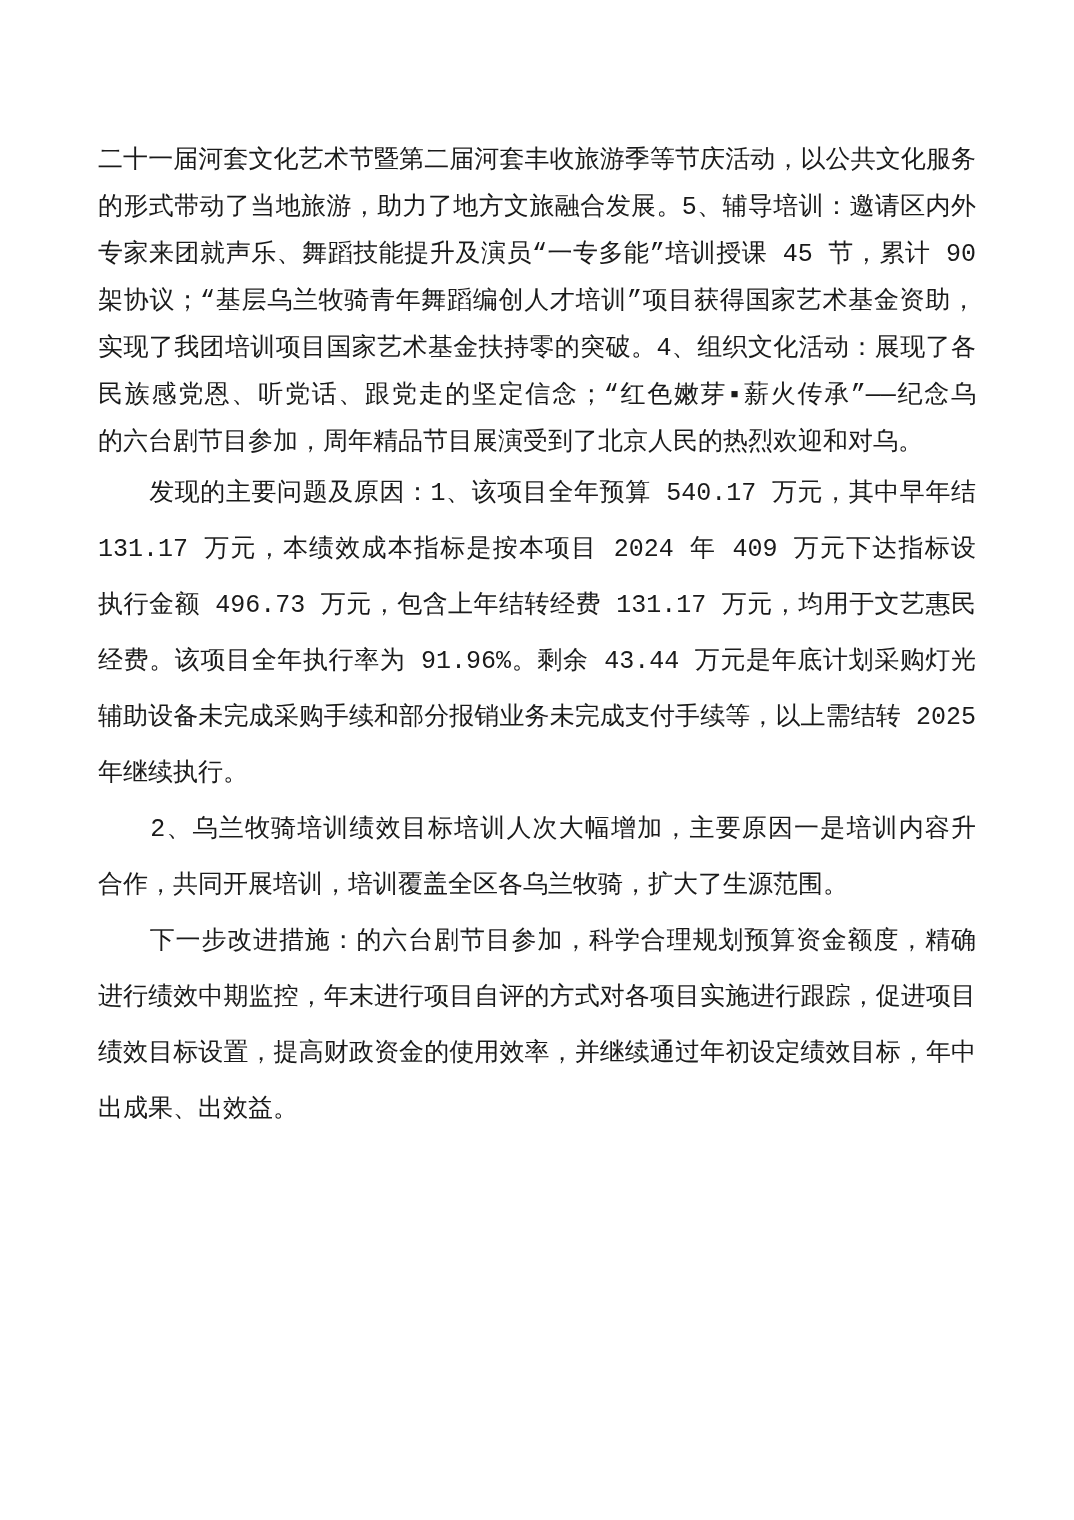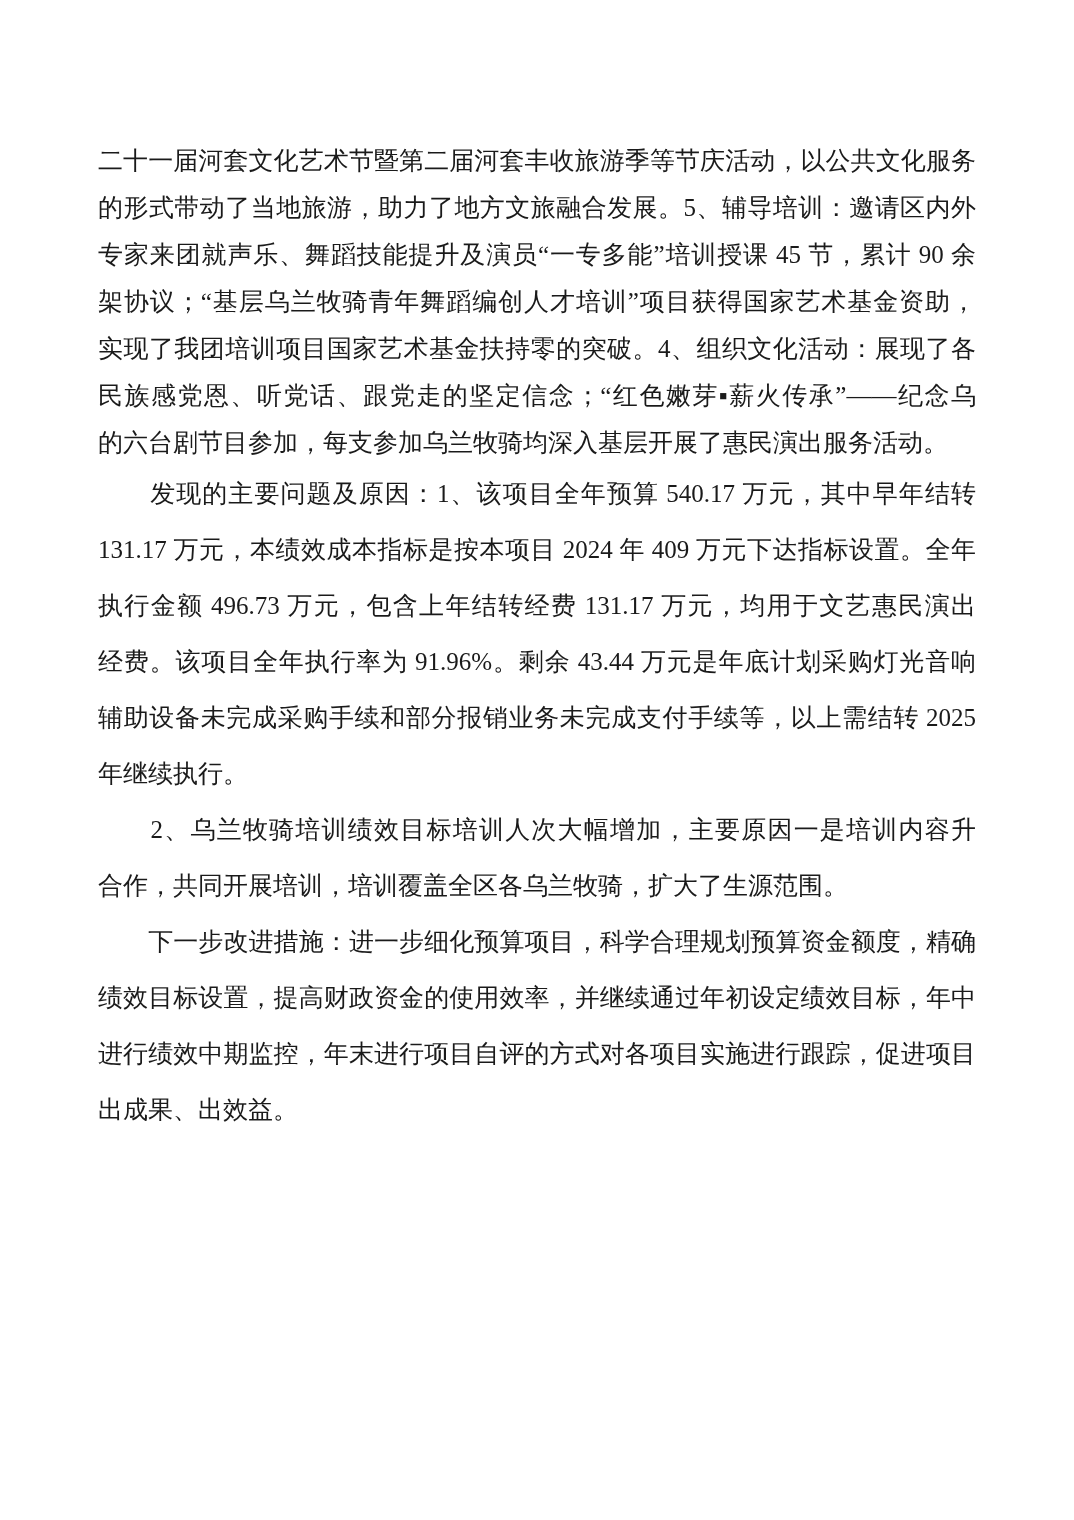--- a/index.html
+++ b/index.html
@@ -6,21 +6,21 @@
     margin: 0;
     padding: 0;
     background: #ffffff;
   }
   .page {
     position: relative;
     width: 1074px;
     height: 1153px;
     background: #ffffff;
     overflow: hidden;
-    font-family: Liberation Serif, serif;
+    font-family: Liberation Mono, monospace;
     color: #1a1a1a;
   }
   .doc-body {
     position: absolute;
     left: 98px;
     top: 137px;
     width: 878px;
     font-size: 25px;
   }
   .para {
@@ -60,35 +60,35 @@
 
 <div class="page">
   <div class="doc-body" id="doc-body">
       <div class="para tight">
         <div class="line">二十一届河套文化艺术节暨第二届河套丰收旅游季等节庆活动，以公共文化服务</div>
         <div class="line">的形式带动了当地旅游，助力了地方文旅融合发展。5、辅导培训：邀请区内外</div>
         <div class="line">专家来团就声乐、舞蹈技能提升及演员“一专多能”培训授课 45 节，累计 90 余</div>
         <div class="line">架协议；“基层乌兰牧骑青年舞蹈编创人才培训”项目获得国家艺术基金资助，</div>
         <div class="line">实现了我团培训项目国家艺术基金扶持零的突破。4、组织文化活动：展现了各</div>
         <div class="line">民族感党恩、听党话、跟党走的坚定信念；“红色嫩芽▪薪火传承”——纪念乌</div>
-        <div class="line last">的六台剧节目参加，每支参加乌兰牧骑均深入基层开展了惠民演出服务活动。</div>
+        <div class="line last">的六台剧节目参加，周年精品节目展演受到了北京人民的热烈欢迎和对乌。</div>
       </div>
       <div class="para loose">
         <div class="line">　　发现的主要问题及原因：1、该项目全年预算 540.17 万元，其中早年结转</div>
         <div class="line">131.17 万元，本绩效成本指标是按本项目 2024 年 409 万元下达指标设置。全年</div>
         <div class="line">执行金额 496.73 万元，包含上年结转经费 131.17 万元，均用于文艺惠民演出</div>
         <div class="line">经费。该项目全年执行率为 91.96%。剩余 43.44 万元是年底计划采购灯光音响</div>
         <div class="line">辅助设备未完成采购手续和部分报销业务未完成支付手续等，以上需结转 2025</div>
         <div class="line last">年继续执行。</div>
       </div>
       <div class="para loose">
         <div class="line">　　2、乌兰牧骑培训绩效目标培训人次大幅增加，主要原因一是培训内容升级，</div>
         <div class="line last">合作，共同开展培训，培训覆盖全区各乌兰牧骑，扩大了生源范围。</div>
       </div>
       <div class="para loose">
-        <div class="line">　　下一步改进措施：进一步细化预算项目，科学合理规划预算资金额度，精确</div>
+        <div class="line">　　下一步改进措施：的六台剧节目参加，科学合理规划预算资金额度，精确</div>
+        <div class="line">进行绩效中期监控，年末进行项目自评的方式对各项目实施进行跟踪，促进项目</div>
         <div class="line">绩效目标设置，提高财政资金的使用效率，并继续通过年初设定绩效目标，年中</div>
-        <div class="line">进行绩效中期监控，年末进行项目自评的方式对各项目实施进行跟踪，促进项目</div>
         <div class="line last">出成果、出效益。</div>
       </div>
     </div>
   <div class="page-number">24</div>
 </div>
 
 </body></html>

